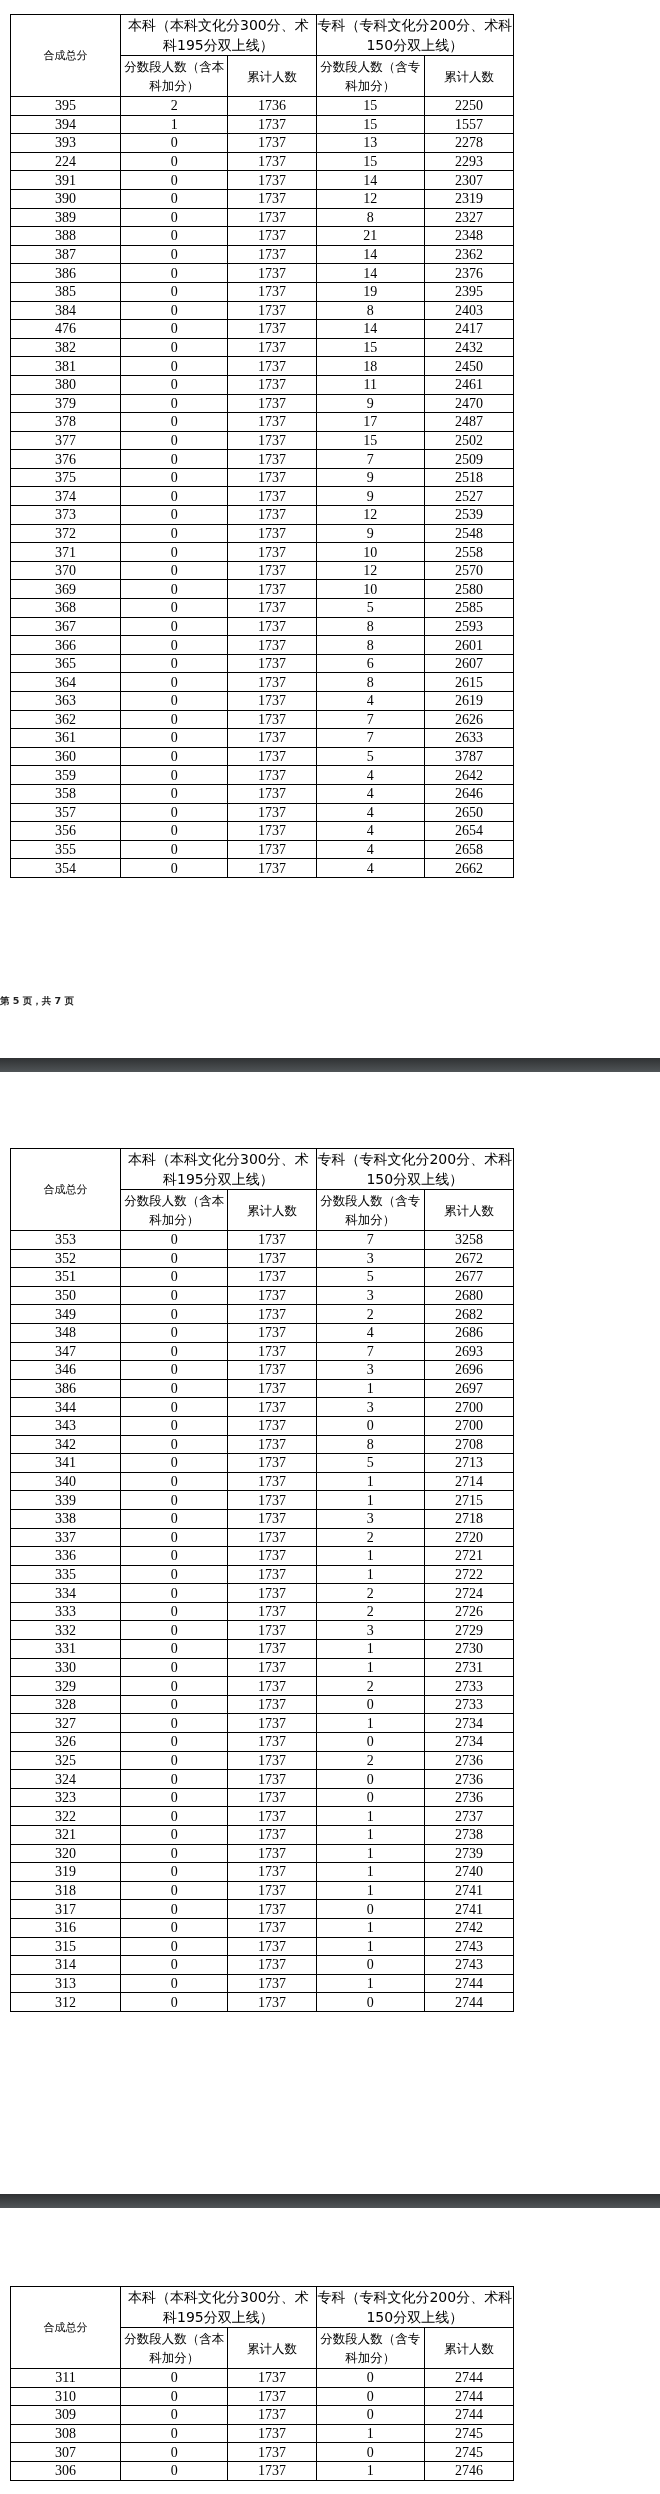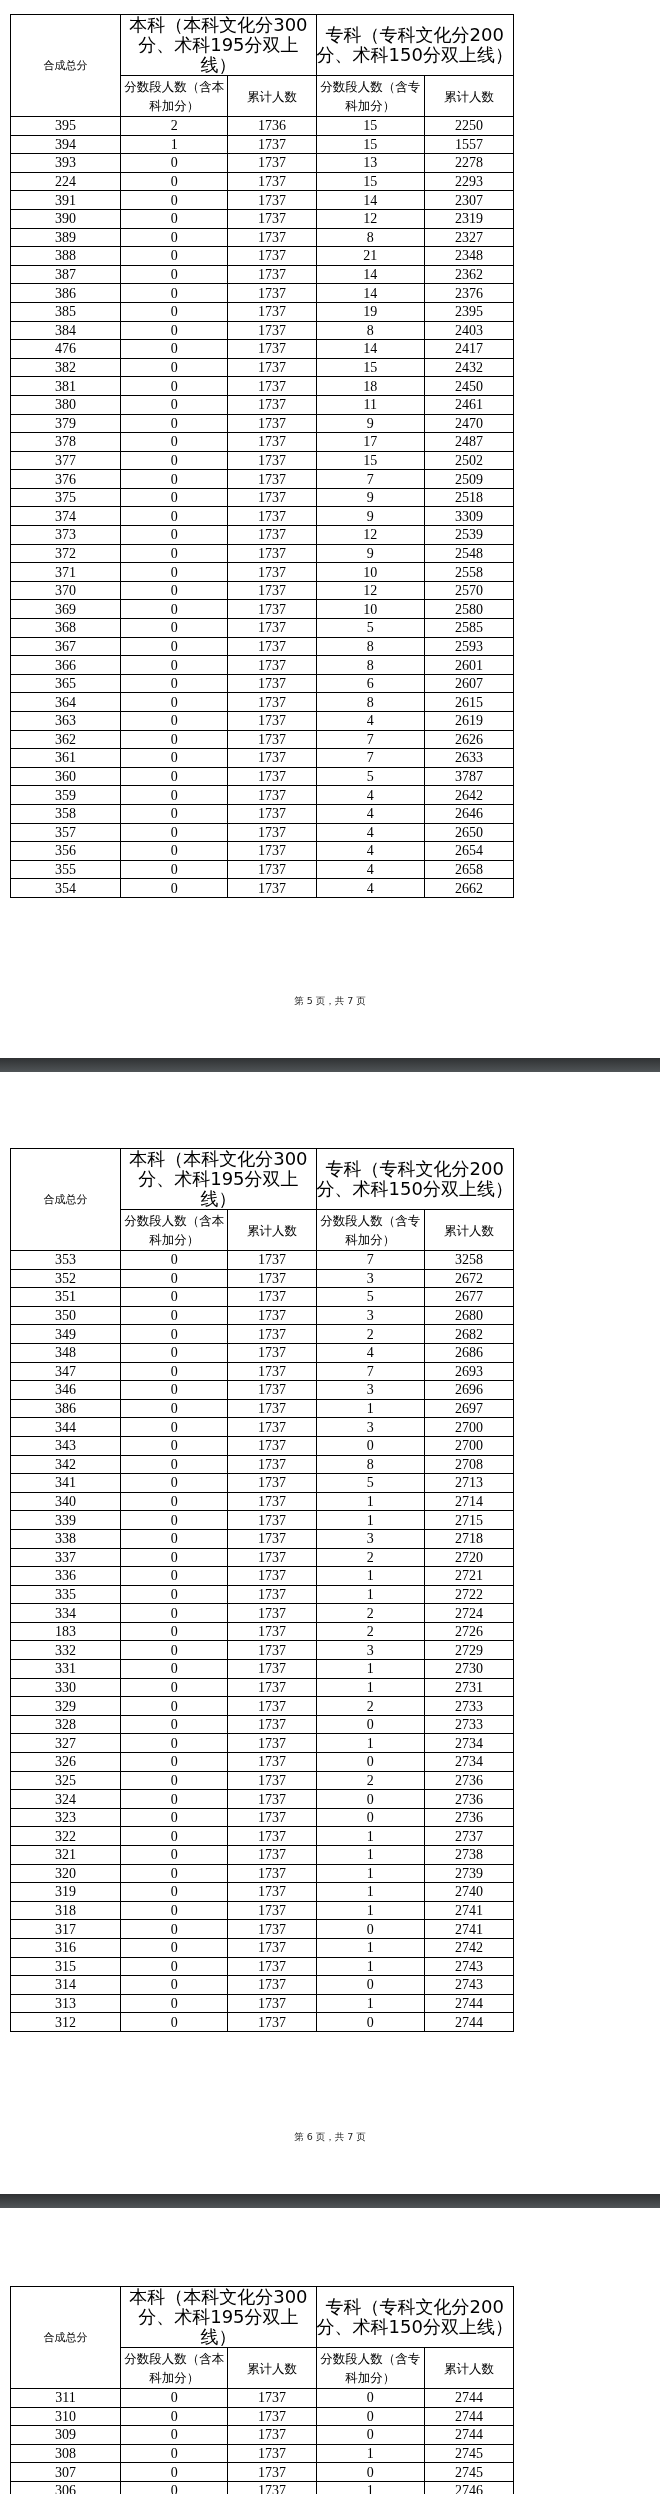--- a/index.html
+++ b/index.html
@@ -1,25 +1,25 @@
 <!DOCTYPE html>
 <html><head>
 <meta charset="utf-8">
 <style>
   html, body { margin: 0; padding: 0; background: #ffffff; }
   body { width: 660px; height: 2494px; position: relative; overflow: hidden; font-family: "Liberation Serif", "DejaVu Serif", serif; color: #000; }
   .page { position: absolute; left: 0; width: 660px; background: #fff; }
   table.score { position: absolute; left: 10px; border-collapse: collapse; table-layout: fixed; width: 504px; }
   table.score td, table.score th { border: 1.6px solid #000; padding: 0; text-align: center; font-weight: normal; }
   th.h-total { width: 110px; font-family: "DejaVu Sans", "Liberation Sans", sans-serif; font-size: 11px; }
-  th.h-group { font-family: "DejaVu Sans", "Liberation Sans", sans-serif; font-size: 18px; line-height: 20px; height: 40px; }
+  th.h-group { font-family: "DejaVu Sans", "Liberation Sans", sans-serif; font-size: 14px; line-height: 20px; height: 40px; }
   th.h-sub { font-family: "DejaVu Sans", "Liberation Sans", sans-serif; font-size: 12.5px; line-height: 19px; height: 40px; }
   col.c0 { width: 110px; } col.c1 { width: 107px; } col.c2 { width: 88px; } col.c3 { width: 108px; } col.c4 { width: 89px; }
   td { height: 17.6px; font-size: 14px; line-height: 17px; }
-  .footer { position: absolute; left: 0; width: 660px; text-align: center; font-family: "DejaVu Sans", "Liberation Sans", sans-serif; font-size: 9.5px; color: #222; }
+  .footer { position: absolute; left: 0; width: 660px; text-align: left; font-family: "DejaVu Sans", "Liberation Sans", sans-serif; font-size: 9.5px; color: #222; font-weight: bold; }
   .sep { position: absolute; left: 0; width: 660px; height: 14px; background: linear-gradient(#2f3133, #505457); }
 </style>
 </head>
 <body>
 
 <div class="page" style="top:0;height:1058px;">
   <table class="score" style="top:14px;">
     <colgroup>
         <col class="c0">
         <col class="c1">
@@ -186,21 +186,21 @@
           <td>0</td>
           <td>1737</td>
           <td>9</td>
           <td>2518</td>
         </tr>
         <tr>
           <td>374</td>
           <td>0</td>
           <td>1737</td>
           <td>9</td>
-          <td>3309</td>
+          <td>2527</td>
         </tr>
         <tr>
           <td>373</td>
           <td>0</td>
           <td>1737</td>
           <td>12</td>
           <td>2539</td>
         </tr>
         <tr>
           <td>372</td>
@@ -498,21 +498,21 @@
           <td>2722</td>
         </tr>
         <tr>
           <td>334</td>
           <td>0</td>
           <td>1737</td>
           <td>2</td>
           <td>2724</td>
         </tr>
         <tr>
-          <td>183</td>
+          <td>333</td>
           <td>0</td>
           <td>1737</td>
           <td>2</td>
           <td>2726</td>
         </tr>
         <tr>
           <td>332</td>
           <td>0</td>
           <td>1737</td>
           <td>3</td>
@@ -653,21 +653,20 @@
         </tr>
         <tr>
           <td>312</td>
           <td>0</td>
           <td>1737</td>
           <td>0</td>
           <td>2744</td>
         </tr>
       </tbody>
   </table>
-  <div class="footer" style="top:1059px;">第 6 页，共 7 页</div>
 </div>
 <div class="sep" style="top:2194px;"></div>
 
 <div class="page" style="top:2208px;height:286px;">
   <table class="score" style="top:78px;">
     <colgroup>
         <col class="c0">
         <col class="c1">
         <col class="c2">
         <col class="c3">

